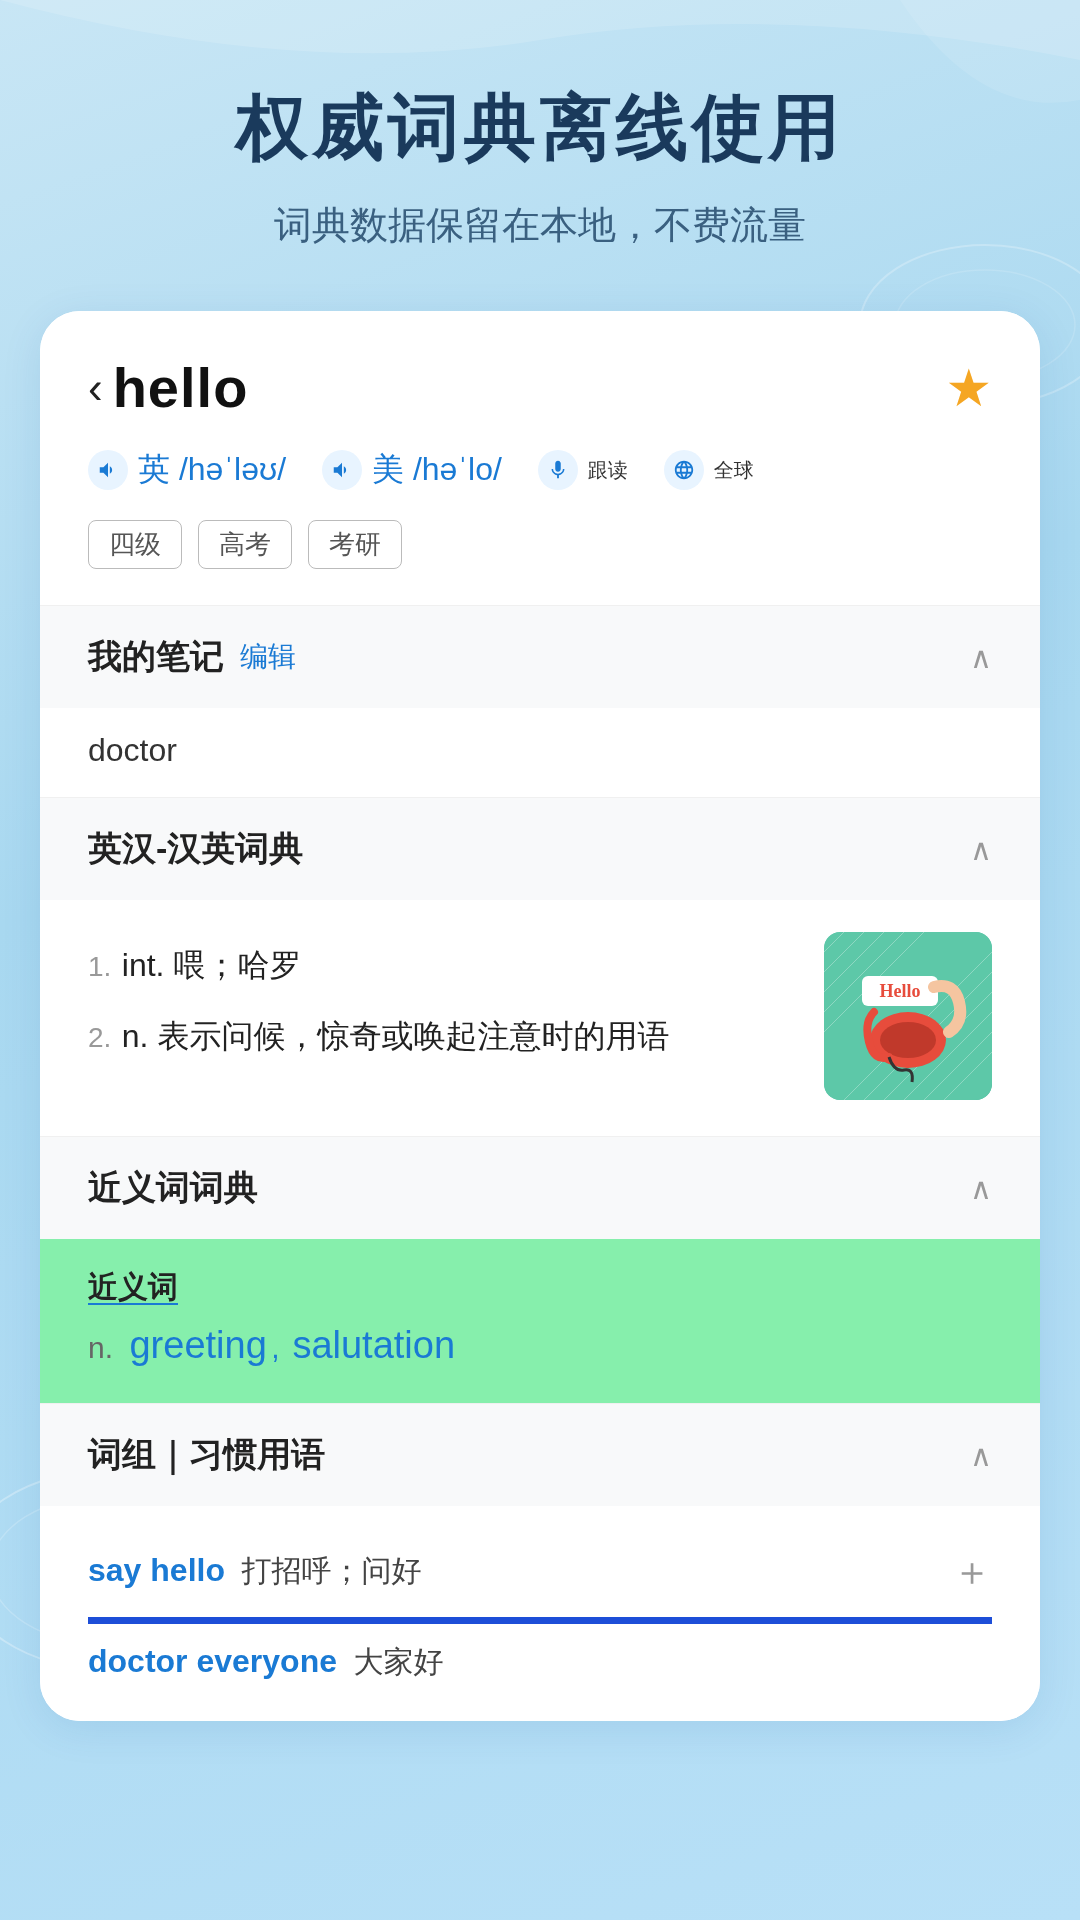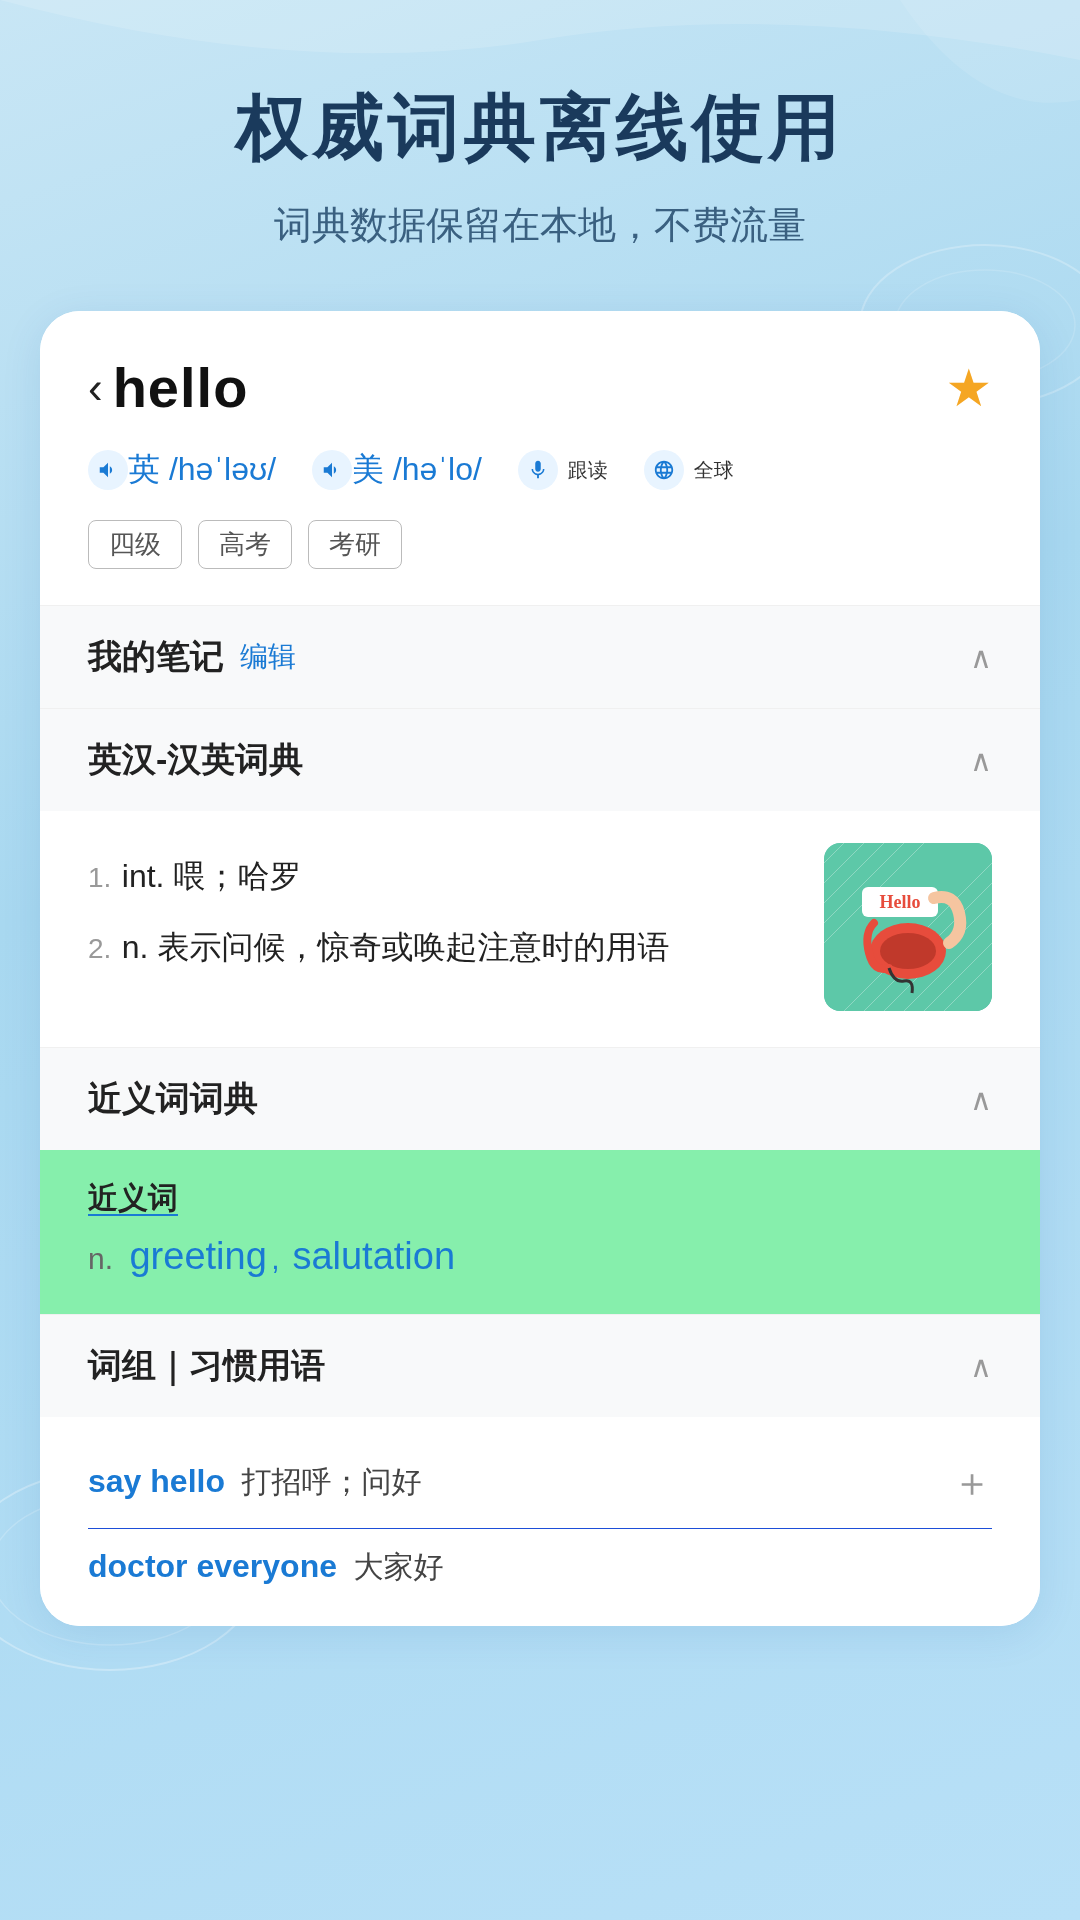--- a/index.html
+++ b/index.html
@@ -95,20 +95,21 @@
     .pron-row {
       display: flex;
       align-items: center;
       gap: 36px;
       margin-bottom: 28px;
       flex-wrap: wrap;
     }
     .pron-item {
       display: flex;
       align-items: center;
+      gap: 10px;
       cursor: pointer;
     }
     .pron-icon {
       width: 40px;
       height: 40px;
       border-radius: 50%;
       background: #e8f4ff;
       display: flex;
       align-items: center;
       justify-content: center;
@@ -258,21 +259,21 @@
     
     .phrases-content {
       padding: 20px 48px 20px;
       background: #fff;
     }
     .phrase-row {
       display: flex;
       align-items: center;
       justify-content: space-between;
       padding: 18px 0;
-      border-bottom: 1px solid #1d4ed8;
+      border-bottom: 7px solid #1d4ed8;
     }
     .phrase-row:last-child {
       border-bottom: none;
     }
     .phrase-en {
       font-size: 32px;
       color: #1a7ad4;
       font-weight: 600;
       margin-right: 12px;
     }
@@ -371,20 +372,23 @@
   <div class="section-divider"></div>
 
   <div class="section-header">
     <div class="section-title-row">
       <span class="section-title">我的笔记</span>
       <span class="edit-btn">编辑</span>
     </div>
     <span class="chevron-icon">∧</span>
   </div>
 
+  <div class="notes-content">
+    <div class="note-text">doctor</div>
+  </div>
 
   <div class="section-divider"></div>
 
   <div class="section-header">
     <span class="section-title">英汉-汉英词典</span>
     <span class="chevron-icon">∧</span>
   </div>
 
   <div class="dict-entries">
     <div class="entries-list">

